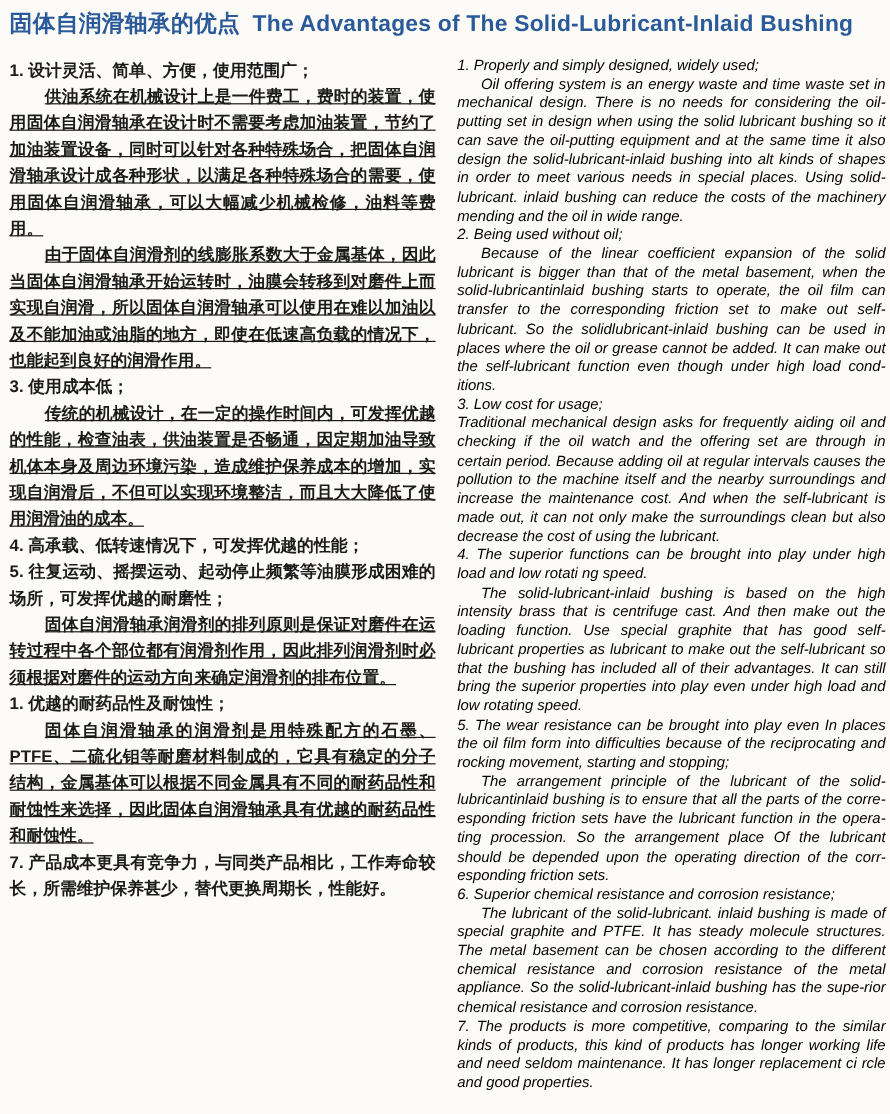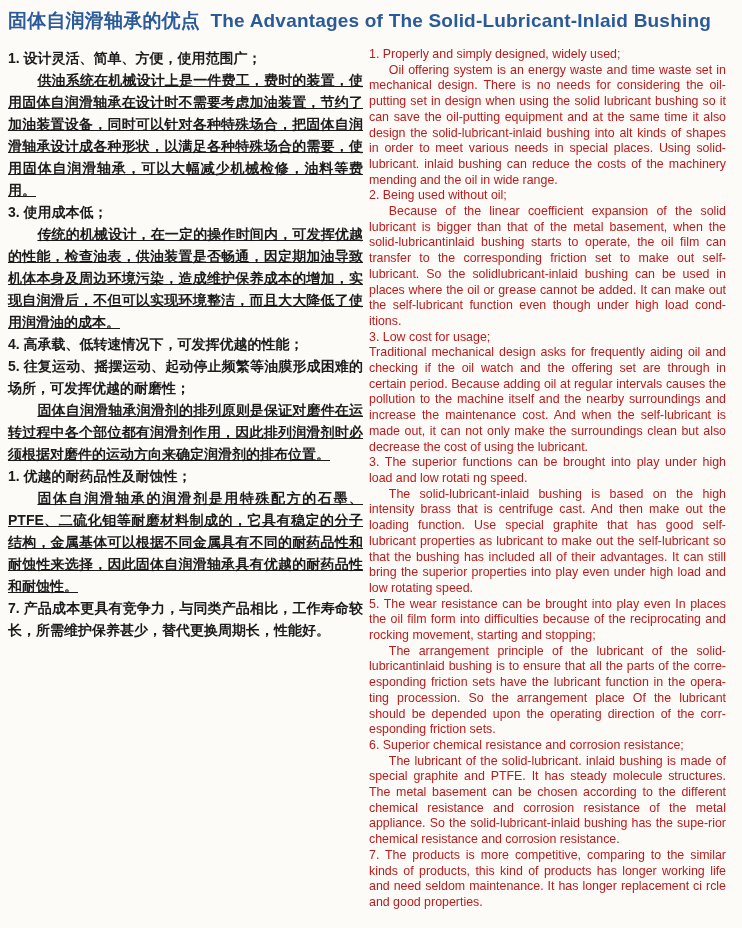--- a/index.html
+++ b/index.html
@@ -21,40 +21,41 @@
     font-size: 19px;
     line-height: 23px;
     font-weight: bold;
     color: #2b5a9a;
     letter-spacing: 0.2px;
     white-space: nowrap;
   }
   .title .en-part { margin-left: 5px; }
   .columns {
     display: flex;
-    gap: 6px;
+    gap: 18px;
     align-items: flex-start;
   }
   .col { box-sizing: border-box; }
   .col-zh {
     flex: 0 0 355px;
     width: 355px;
     font-size: 14px;
     line-height: 22px;
     color: #1b1b1b;
     font-weight: 600;
     text-align: justify;
   }
   .col-en {
     flex: 0 0 357px;
     width: 357px;
     font-size: 12.4px;
     line-height: 15.7px;
-    color: #b91c1c;
+    color: #000000;
     text-align: justify;
+    font-style: italic;
   }
   p { margin: 0; }
   .col-zh .body-par { text-indent: 2.1em; text-decoration: underline; }
   .col-en .body-par { text-indent: 1.6em; }
   .col-en .body-par.flush { text-indent: 0; }
 </style>
 </head>
 <body>
 
 <div class="page">
@@ -62,38 +63,39 @@
   <h1 class="title">
     <span>固体自润滑轴承的优点</span>
     <span class="en-part">The Advantages of The Solid-Lubricant-Inlaid Bushing</span>
   </h1>
 
   <div class="columns">
 
     <div class="col col-zh">
       <p class="head-par">1. 设计灵活、简单、方便，使用范围广；</p>
       <p class="body-par">供油系统在机械设计上是一件费工，费时的装置，使用固体自润滑轴承在设计时不需要考虑加油装置，节约了加油装置设备，同时可以针对各种特殊场合，把固体自润滑轴承设计成各种形状，以满足各种特殊场合的需要，使用固体自润滑轴承，可以大幅减少机械检修，油料等费用。</p>
+      <p class="body-par">由于固体自润滑剂的线膨胀系数大于金属基体，因此当固体自润滑轴承开始运转时，油膜会转移到对磨件上而实现自润滑，所以固体自润滑轴承可以使用在难以加油以及不能加油或油脂的地方，即使在低速高负载的情况下，也能起到良好的润滑作用。</p>
       <p class="head-par">3. 使用成本低；</p>
       <p class="body-par">传统的机械设计，在一定的操作时间内，可发挥优越的性能，检查油表，供油装置是否畅通，因定期加油导致机体本身及周边环境污染，造成维护保养成本的增加，实现自润滑后，不但可以实现环境整洁，而且大大降低了使用润滑油的成本。</p>
       <p class="head-par">4. 高承载、低转速情况下，可发挥优越的性能；</p>
       <p class="head-par">5. 往复运动、摇摆运动、起动停止频繁等油膜形成困难的场所，可发挥优越的耐磨性；</p>
       <p class="body-par">固体自润滑轴承润滑剂的排列原则是保证对磨件在运转过程中各个部位都有润滑剂作用，因此排列润滑剂时必须根据对磨件的运动方向来确定润滑剂的排布位置。</p>
       <p class="head-par">1. 优越的耐药品性及耐蚀性；</p>
       <p class="body-par">固体自润滑轴承的润滑剂是用特殊配方的石墨、PTFE、二硫化钼等耐磨材料制成的，它具有稳定的分子结构，金属基体可以根据不同金属具有不同的耐药品性和耐蚀性来选择，因此固体自润滑轴承具有优越的耐药品性和耐蚀性。</p>
       <p class="head-par">7. 产品成本更具有竞争力，与同类产品相比，工作寿命较长，所需维护保养甚少，替代更换周期长，性能好。</p>
     </div>
 
     <div class="col col-en">
       <p class="head-par">1. Properly and simply designed, widely used;</p>
       <p class="body-par">Oil offering system is an energy waste and time waste set in mechanical design. There is no needs for considering the oil-putting set in design when using the solid lubricant bushing so it can save the oil-putting equipment and at the same time it also design the solid-lubricant-inlaid bushing into alt kinds of shapes in order to meet various needs in special places. Using solid-lubricant. inlaid bushing can reduce the costs of the machinery mending and the oil in wide range.</p>
       <p class="head-par">2. Being used without oil;</p>
       <p class="body-par">Because of the linear coefficient expansion of the solid lubricant is bigger than that of the metal basement, when the solid-lubricantinlaid bushing starts to operate, the oil film can transfer to the corresponding friction set to make out self-lubricant. So the solidlubricant-inlaid bushing can be used in places where the oil or grease cannot be added. It can make out the self-lubricant function even though under high load cond-itions.</p>
       <p class="head-par">3. Low cost for usage;</p>
       <p class="body-par flush">Traditional mechanical design asks for frequently aiding oil and checking if the oil watch and the offering set are through in certain period. Because adding oil at regular intervals causes the pollution to the machine itself and the nearby surroundings and increase the maintenance cost. And when the self-lubricant is made out, it can not only make the surroundings clean but also decrease the cost of using the lubricant.</p>
-      <p class="head-par">3. The superior functions can be brought into play under high load and low rotati ng speed.</p>
+      <p class="head-par">4. The superior functions can be brought into play under high load and low rotati ng speed.</p>
       <p class="body-par">The solid-lubricant-inlaid bushing is based on the high intensity brass that is centrifuge cast. And then make out the loading function. Use special graphite that has good self-lubricant properties as lubricant to make out the self-lubricant so that the bushing has included all of their advantages. It can still bring the superior properties into play even under high load and low rotating speed.</p>
       <p class="head-par">5. The wear resistance can be brought into play even In places the oil film form into difficulties because of the reciprocating and rocking movement, starting and stopping;</p>
       <p class="body-par">The arrangement principle of the lubricant of the solid-lubricantinlaid bushing is to ensure that all the parts of the corre-esponding friction sets have the lubricant function in the opera-ting procession. So the arrangement place Of the lubricant should be depended upon the operating direction of the corr-esponding friction sets.</p>
       <p class="head-par">6. Superior chemical resistance and corrosion resistance;</p>
       <p class="body-par">The lubricant of the solid-lubricant. inlaid bushing is made of special graphite and PTFE. It has steady molecule structures. The metal basement can be chosen according to the different chemical resistance and corrosion resistance of the metal appliance. So the solid-lubricant-inlaid bushing has the supe-rior chemical resistance and corrosion resistance.</p>
       <p class="head-par">7. The products is more competitive, comparing to the similar kinds of products, this kind of products has longer working life and need seldom maintenance. It has longer replacement ci rcle and good properties.</p>
     </div>
 
   </div>
 </div>

